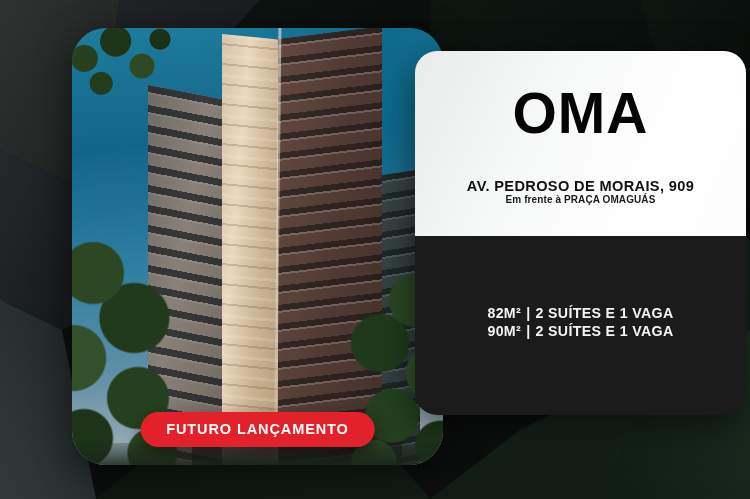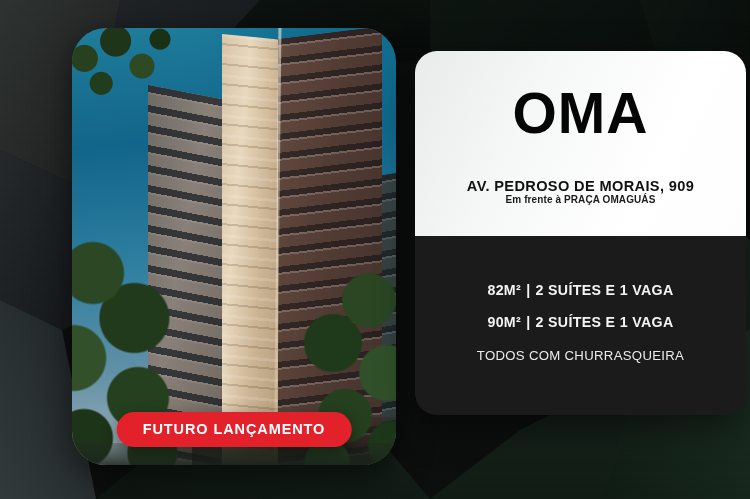--- a/index.html
+++ b/index.html
@@ -45,20 +45,21 @@
   
   .photo-card {
     position: absolute;
     left: 72px;
     top: 28px;
     width: 324px;
     height: 437px;
     border-radius: 34px;
     overflow: hidden;
     box-shadow: 0 10px 34px rgba(0,0,0,.55);
+    padding-left: 47px;
   }
   .photo-inner { position: absolute; inset: 0; overflow: hidden; }
 
   .sky {
     position: absolute; inset: 0;
     background: linear-gradient(175deg, #1f7d9b 0%, #12658a 26%, #2e7fa0 52%, #5f8fa6 74%, #8ea6b0 88%, #b9c4c6 100%);
   }
   .sky-deep {
     position: absolute; left: 40%; top: 0; width: 60%; height: 58%;
     background: radial-gradient(ellipse at 70% 10%, #0d6a8c 0%, rgba(13,106,140,0) 70%);
@@ -222,21 +223,21 @@
     color: #1a1a1a;
     text-align: center;
   }
   .info-bottom {
     position: absolute; left: 0; right: 0; top: 185px; bottom: 0;
     background: #1b1b1b;
     display: flex;
     flex-direction: column;
     align-items: center;
     justify-content: center;
-    gap: 16px;
+    gap: 2px;
     padding: 10px 12px 14px;
     box-sizing: border-box;
   }
   .spec {
     font-size: 14.2px;
     font-weight: 700;
     letter-spacing: .35px;
     color: #f4f4f4;
     text-align: center;
     white-space: nowrap;
@@ -346,19 +347,18 @@
       <div class="spec">
         <span>82M²</span><span class="sep">|</span><span>2 SUÍTES E 1 VAGA</span>
       </div>
 
       <div class="spec">
         <span>90M²</span><span class="sep">|</span><span>2 SUÍTES E 1 VAGA</span>
       </div>
 
 
       <div class="note">
-        <div>TODOS COM CHURRASQUEIRA</div>
       </div>
 
     </div>
   </div>
 
 </div>
 
 </body></html>

